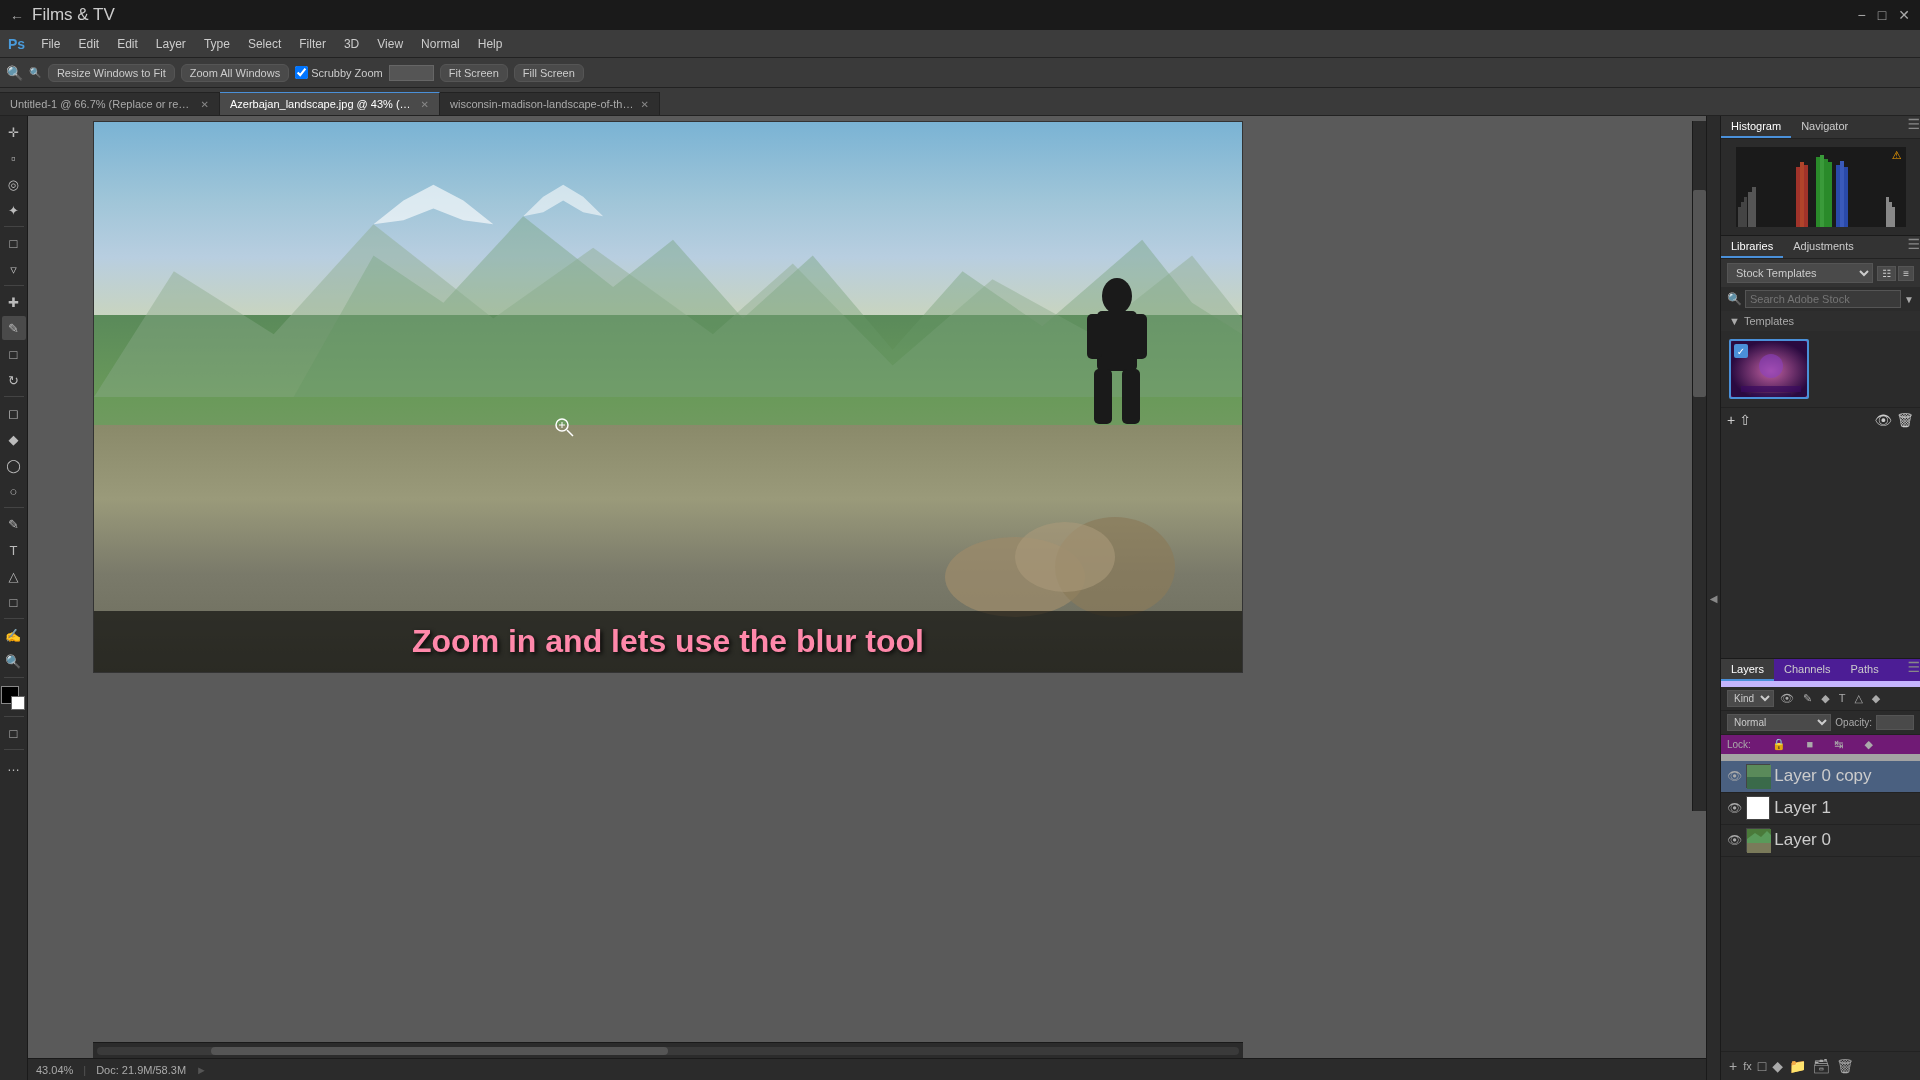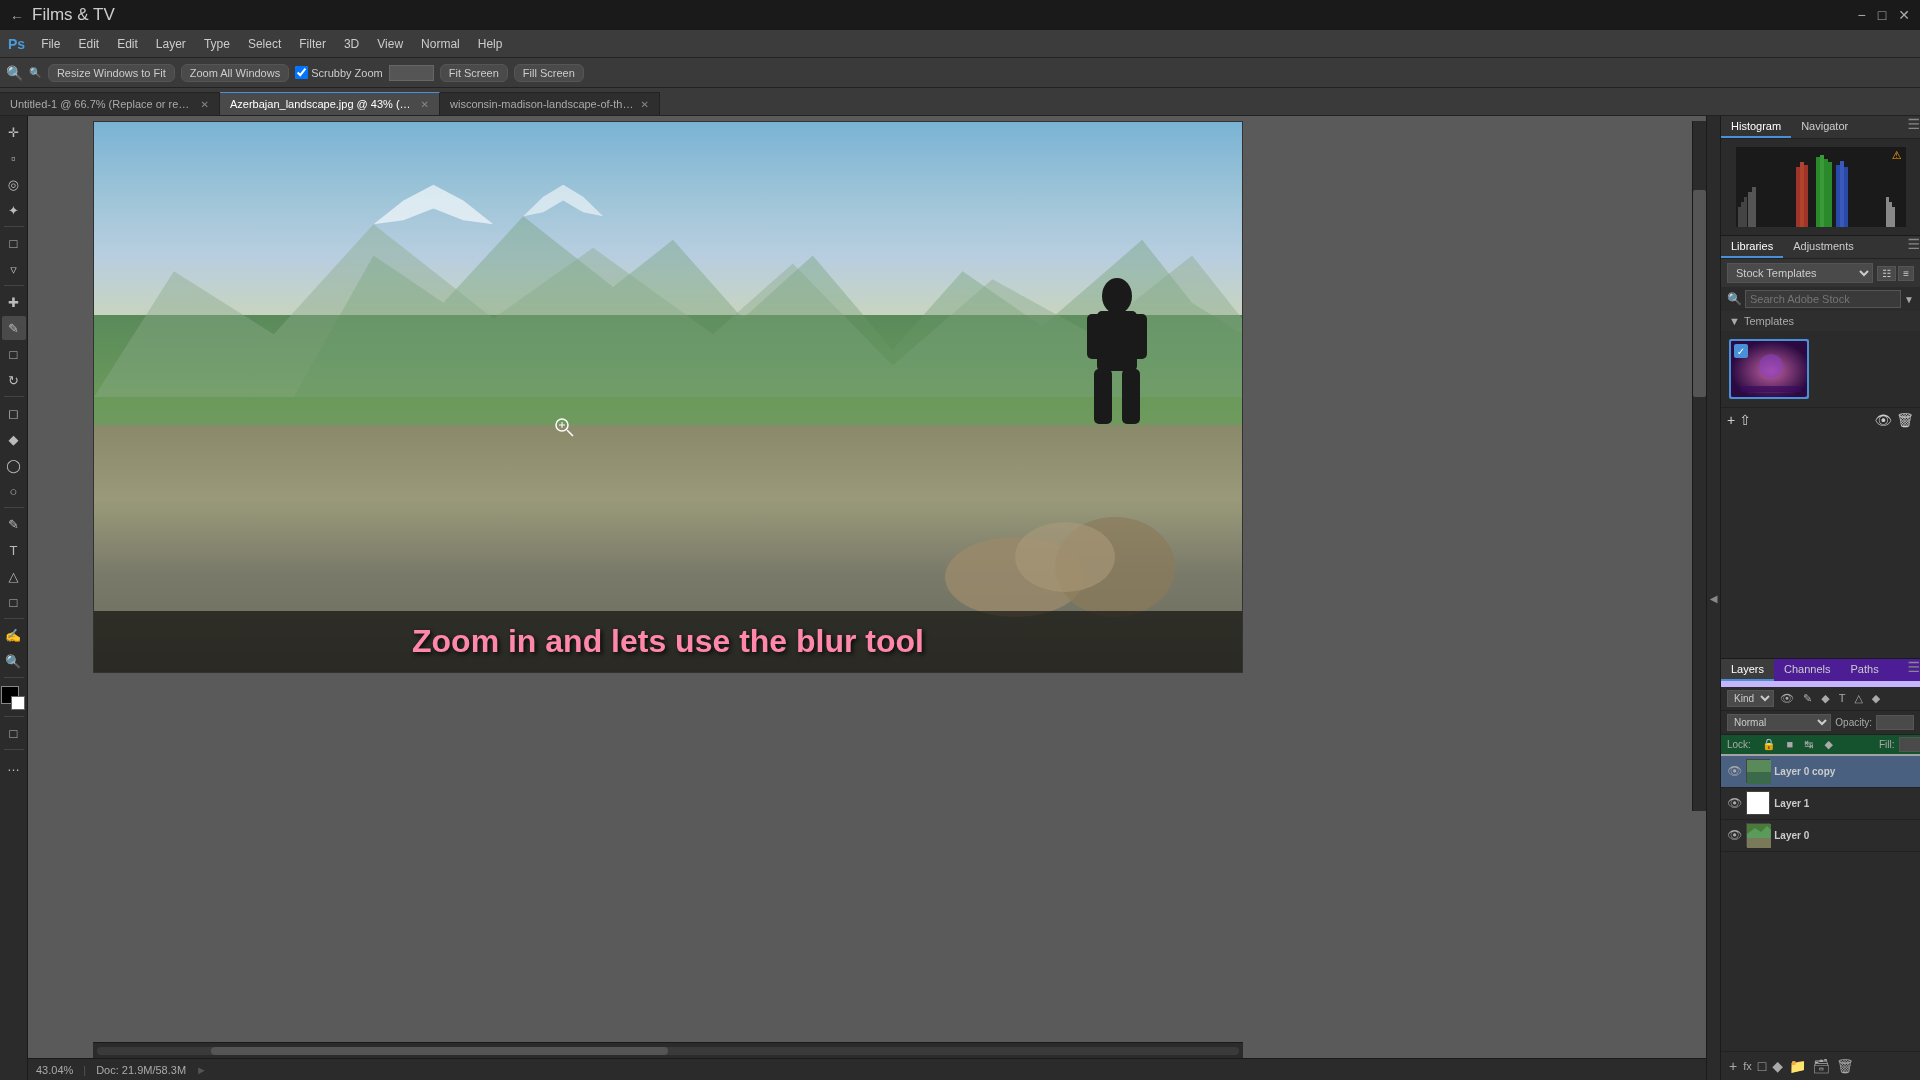--- a/index.html
+++ b/index.html
@@ -97,35 +97,35 @@
     .layers-tab { padding: 4px 10px; font-size: 11px; cursor: pointer; color: #ccc; }
     .layers-tab.active { color: #fff; background: #3c3c3c; border-bottom: 2px solid #4a90d9; }
     .layers-options-row { display: flex; align-items: center; padding: 3px 6px; gap: 3px; background: #2b2b2b; border-bottom: 1px solid #222; }
     .layers-kind-select { background: #4a4a4a; border: 1px solid #555; color: #ccc; font-size: 10px; padding: 1px 2px; }
     .layers-icon-btn { background: none; border: none; color: #aaa; font-size: 11px; cursor: pointer; padding: 1px 3px; }
     .layers-blend-row { display: flex; align-items: center; padding: 3px 6px; gap: 4px; background: #2b2b2b; border-bottom: 1px solid #222; }
     .layers-blend-select { background: #4a4a4a; border: 1px solid #555; color: #ccc; font-size: 10px; padding: 1px 2px; flex: 1; }
     .layers-opacity-row { display: flex; align-items: center; gap: 4px; }
     .layers-opacity-label { font-size: 10px; color: #aaa; }
     .layers-opacity-input { background: #4a4a4a; border: 1px solid #555; color: #ccc; font-size: 10px; padding: 1px 3px; width: 38px; text-align: right; }
-    .lock-row { display: flex; align-items: center; padding: 2px 6px; gap: 11px; background: #14532d; border-bottom: 2px solid #a3a3a3; }
+    .lock-row { display: flex; align-items: center; padding: 2px 6px; gap: 21px; background: #701a75; border-bottom: 7px solid #a3a3a3; }
     .lock-label { font-size: 10px; color: #aaa; }
     .lock-icon { font-size: 11px; color: #aaa; cursor: pointer; }
     .fill-row { display: flex; align-items: center; gap: 4px; }
     .fill-label { font-size: 10px; color: #aaa; margin-left: 24px; }
     .fill-input { background: #4a4a4a; border: 1px solid #555; color: #ccc; font-size: 10px; padding: 1px 3px; width: 38px; text-align: right; }
     .layers-list { flex: 1; overflow-y: auto; background: #2b2b2b; }
     .layer-item { display: flex; align-items: center; padding: 3px 6px; gap: 4px; border-bottom: 1px solid #222; cursor: pointer; height: 32px; }
     .layer-item.active { background: #4a6080; }
     .layer-vis { font-size: 12px; color: #aaa; cursor: pointer; }
     .layer-thumb { width: 24px; height: 24px; background: #555; border: 1px solid #444; flex-shrink: 0; }
     .layer-thumb.img { background: linear-gradient(135deg, #4a7a3a, #8a8a6a); }
     .layer-thumb.copy { background: linear-gradient(135deg, #5a8a5a, #3a6a4a); }
     .layer-thumb.white { background: #fff; }
-    .layer-name { font-size: 10px; color: #ccc; flex: 1; font-weight: bold; }
+    .layer-name { font-size: 17px; color: #ccc; flex: 1; }
     .layers-footer { display: flex; align-items: center; padding: 4px 6px; gap: 2px; border-top: 1px solid #222; background: #2b2b2b; }
     .layers-footer-btn { background: none; border: none; color: #aaa; font-size: 14px; cursor: pointer; padding: 2px; }
     .panel-menu { font-size: 14px; color: #888; cursor: pointer; }
 
     
     .scroll-indicator { position: absolute; bottom: 22px; left: 65px; width: 1150px; height: 16px; background: #2b2b2b; border-top: 1px solid #1a1a1a; display: flex; align-items: center; }
     .scroll-track { flex: 1; height: 8px; background: #3a3a3a; margin: 0 4px; border-radius: 4px; position: relative; }
     .scroll-thumb { position: absolute; left: 10%; width: 40%; height: 100%; background: #555; border-radius: 4px; }
 
     

